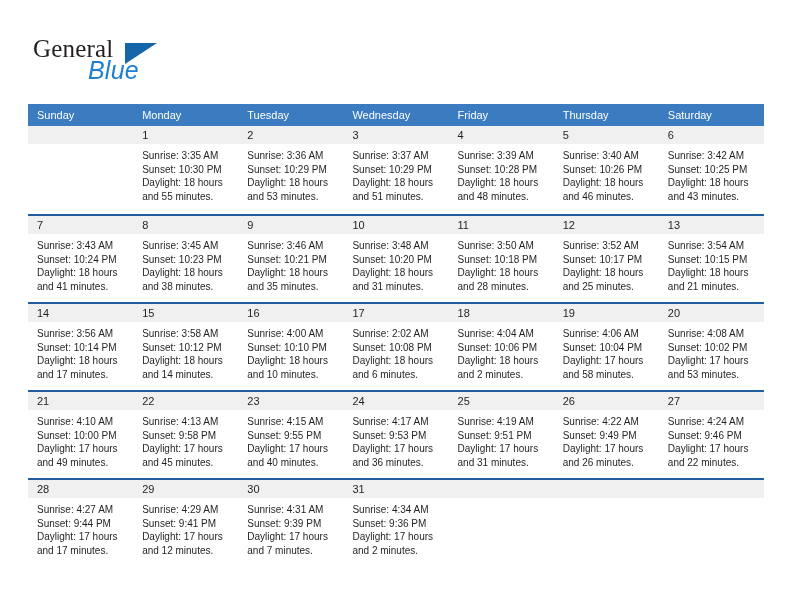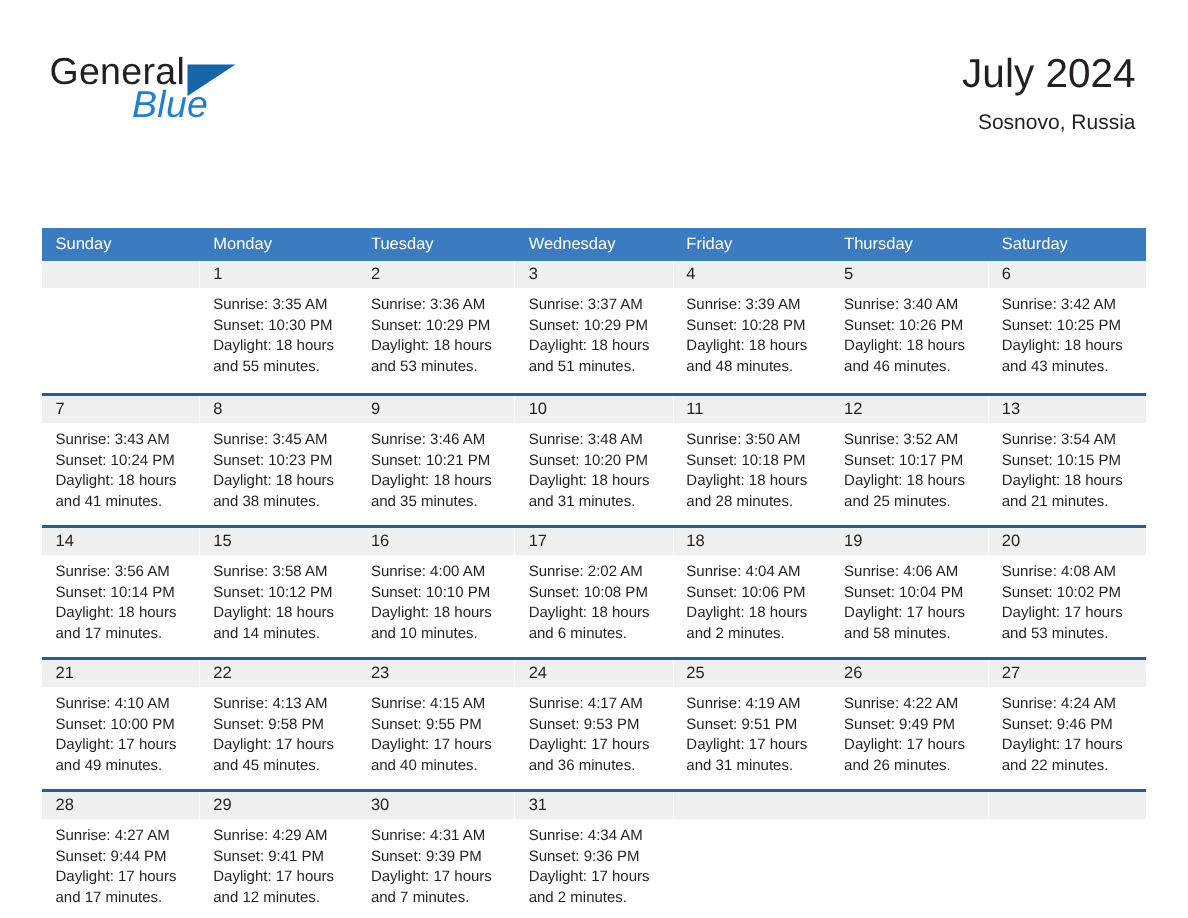--- a/index.html
+++ b/index.html
@@ -37,21 +37,21 @@
     height: 52px;
     line-height: 1;
   }
   .brand-general {
     position: absolute;
     left: 0;
     top: 0;
     font-size: 25px;
     letter-spacing: 0.2px;
     color: #231f20;
-    font-family: Liberation Sans, sans-serif;
+    font-family: Liberation Serif, serif;
   }
   .brand-blue {
     position: absolute;
     left: 55px;
     top: 22px;
     font-size: 25px;
     letter-spacing: 0.2px;
     color: #1f7fd1;
     font-family: "Liberation Sans", sans-serif;
     font-style: italic;
@@ -89,21 +89,20 @@
   .calendar {
     position: absolute;
     left: 28px;
     top: 104px;
     width: 736px;
   }
   .weekdays {
     display: flex;
     background: #3a7cbf;
     height: 22px;
-    margin-top: 48px;
   }
   .weekday {
     flex: 1 1 0;
     color: #ffffff;
     font-size: 11px;
     line-height: 22px;
     padding-left: 9px;
     box-sizing: border-box;
     white-space: nowrap;
   }
@@ -152,24 +151,20 @@
 <div class="page">
 
   <div class="header">
 
     <div class="brand">
       <span class="brand-general">General</span>
       <span class="brand-flag"></span>
       <span class="brand-blue">Blue</span>
     </div>
 
-    <div class="title-block">
-      <div class="cal-title">July 2024</div>
-      <div class="cal-sub">Sosnovo, Russia</div>
-    </div>
 
   </div>
 
   <div class="calendar">
 
     <div class="weekdays">
       <div class="weekday">Sunday</div>
       <div class="weekday">Monday</div>
       <div class="weekday">Tuesday</div>
       <div class="weekday">Wednesday</div>

